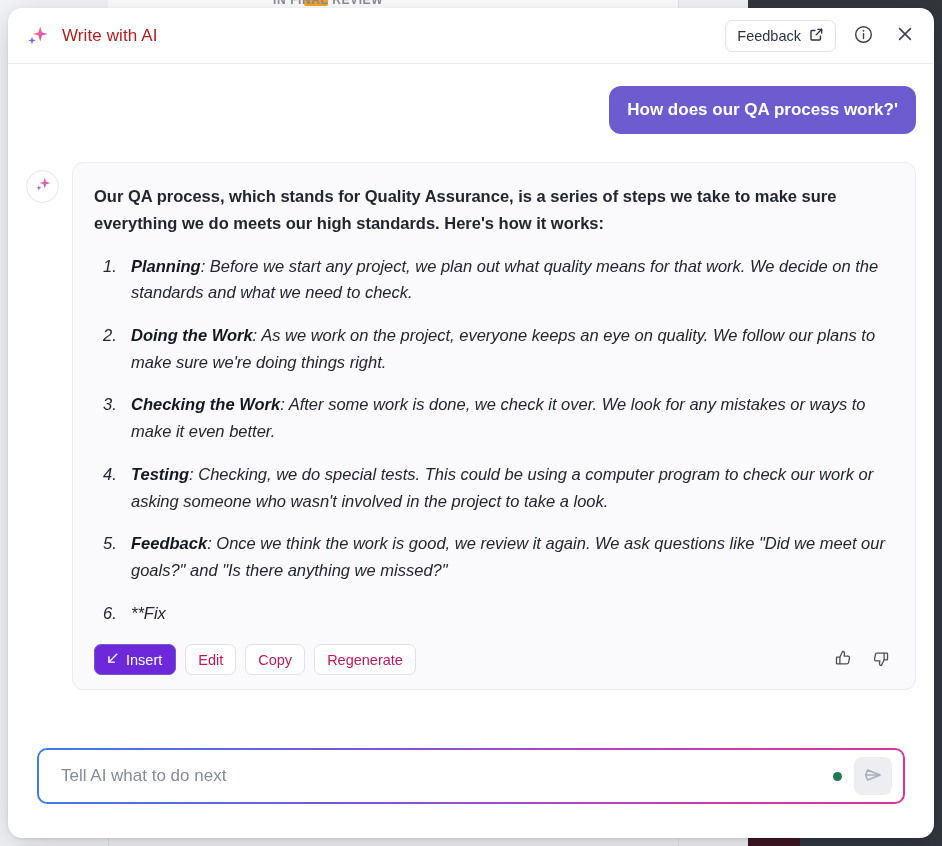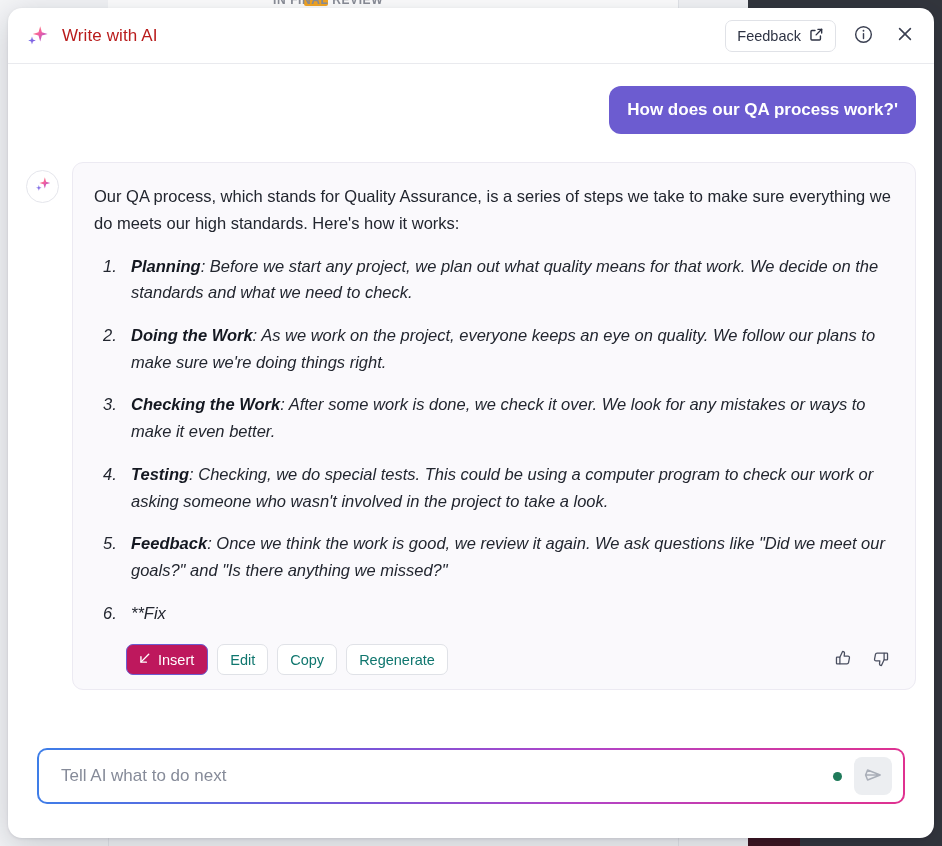--- a/index.html
+++ b/index.html
@@ -188,20 +188,21 @@
     border: 1px solid #eceaf2;
     border-radius: 11px;
     padding: 20px 21px 14px 21px;
   }
 
   .ai-paragraph {
     font-size: 16.5px;
     line-height: 1.62;
     color: #22262f;
     margin-bottom: 16px;
+    font-weight: bold;
   }
 
   ol.ai-list {
     list-style: none;
     counter-reset: ailist;
     margin: 0 0 4px 0;
     padding: 0;
   }
   ol.ai-list > li {
     counter-increment: ailist;
@@ -232,34 +233,33 @@
     margin-top: 18px;
     gap: 9px;
   }
   .act-btn {
     height: 31px;
     padding: 0 12px;
     border-radius: 7px;
     border: 1px solid #e0e2e7;
     background: #ffffff;
     font-size: 14.5px;
-    color: #0f766e;
+    color: #be185d;
     cursor: pointer;
     font-family: inherit;
     display: inline-flex;
     align-items: center;
     gap: 6px;
     white-space: nowrap;
   }
   .act-btn.primary {
-    background: #be185d;
+    background: #6d28d9;
     border-color: #6C5CD0;
     color: #ffffff;
     padding: 0 13px 0 10px;
-    margin-left: 32px;
   }
   .act-spacer { flex: 1 1 auto; }
   .rate-btn {
     width: 28px; height: 28px;
     border: none; background: transparent;
     cursor: pointer; color: #4a4f60;
     display: inline-flex; align-items: center; justify-content: center;
     border-radius: 6px;
   }
 

